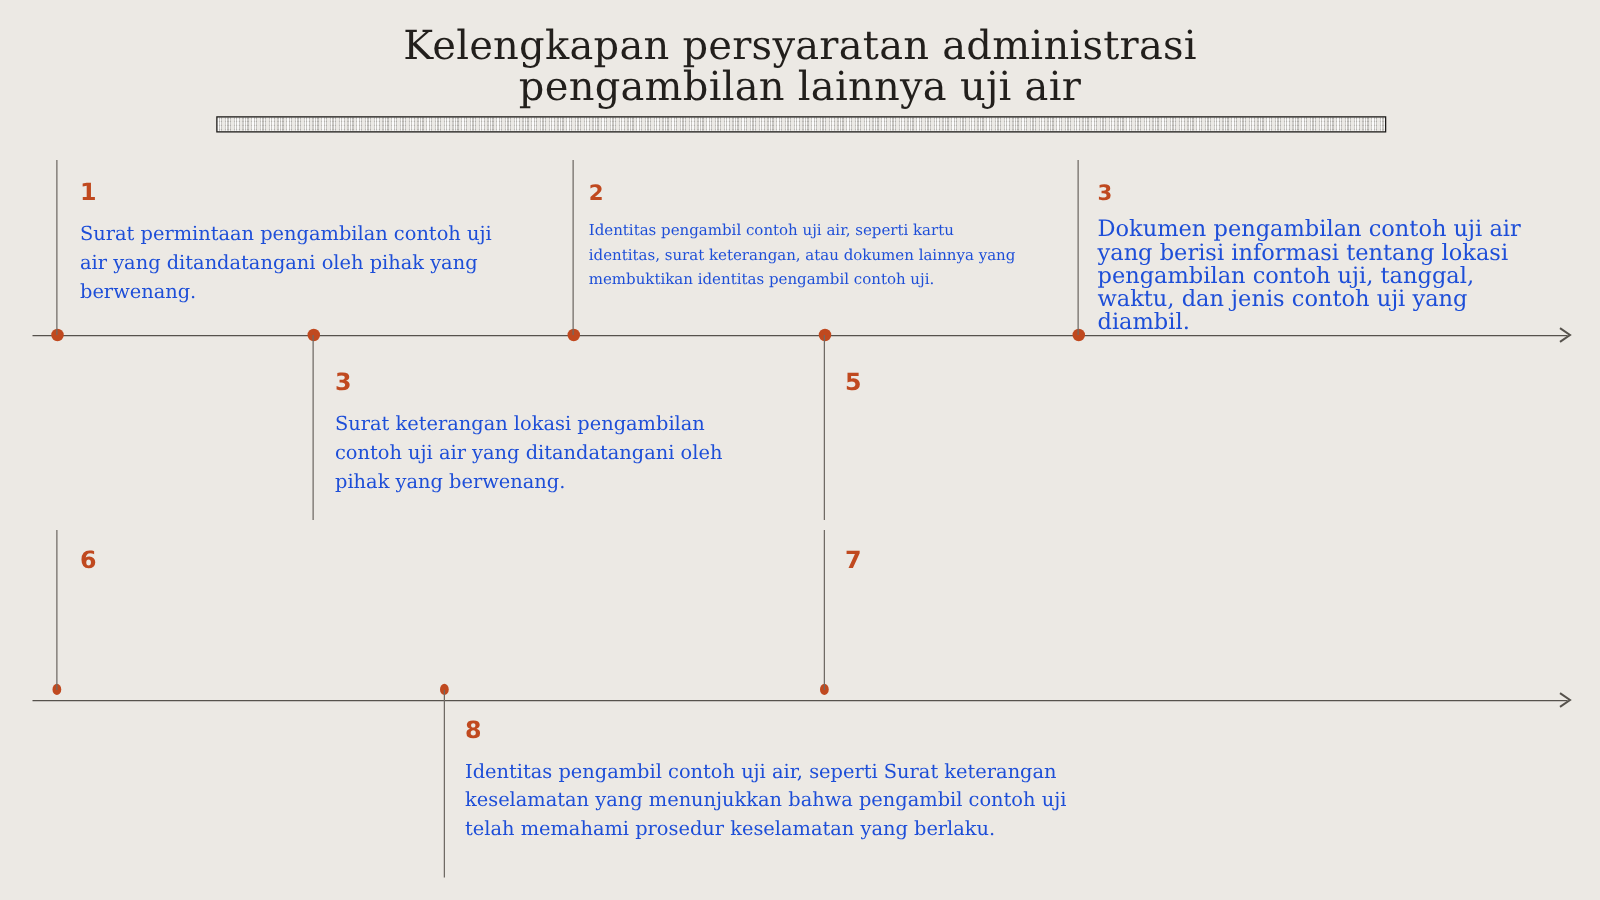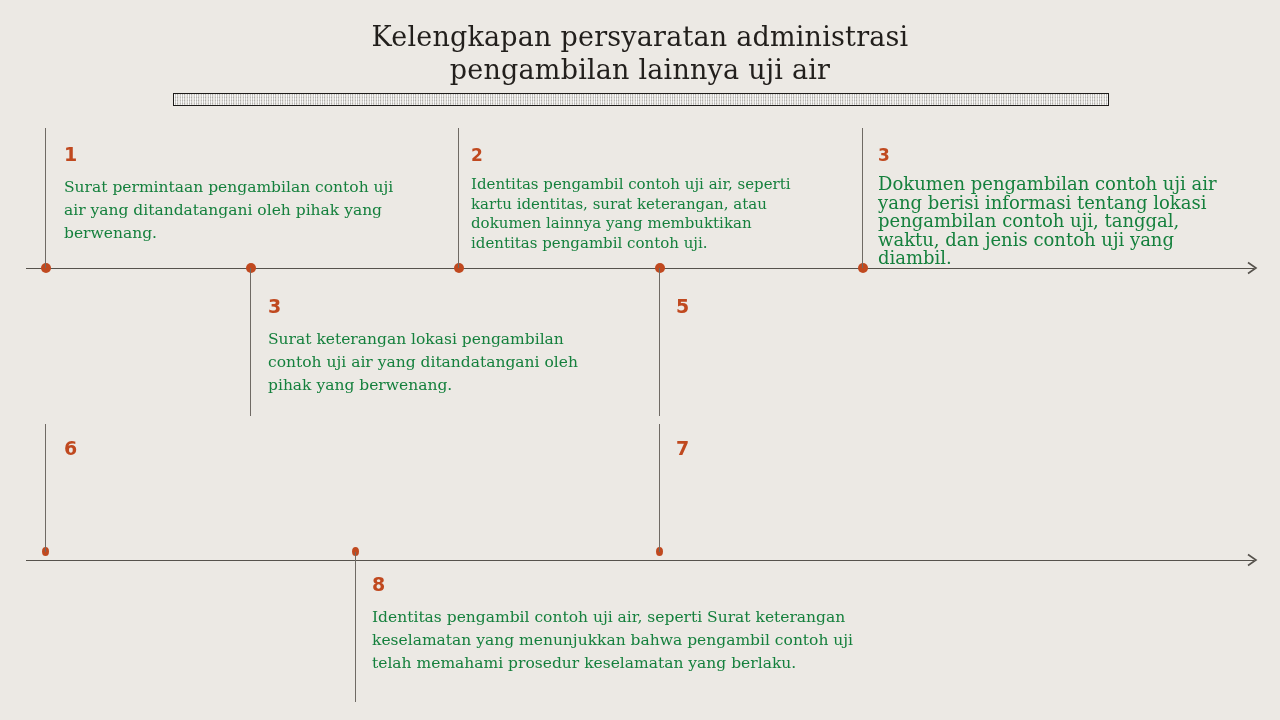--- a/index.html
+++ b/index.html
@@ -23,21 +23,21 @@
 
   
   .title-block {
     position: absolute;
     left: 0;
     top: 20px;
     width: 1280px;
     text-align: center;
     color: #221f1c;
     font-family: "DejaVu Serif", serif;
-    font-size: 27px;
+    font-size: 32px;
     line-height: 33px;
     letter-spacing: 0.2px;
   }
   .title-line { display: block; }
 
   
   .deco-bar {
     position: absolute;
     left: 173px;
     top: 93px;
@@ -93,27 +93,27 @@
   .entry { position: absolute; }
   .entry .num {
     color: #c0491f;
     font-family: "DejaVu Sans", sans-serif;
     font-weight: bold;
     font-size: 19px;
     line-height: 20px;
     margin: 0 0 12px 0;
   }
   .entry .body {
-    color: #15803d;
+    color: #1d4ed8;
     font-family: "DejaVu Serif", serif;
   }
 
   
   .sz-lg .body { font-size: 15.5px; line-height: 23px; }
-  .sz-md .body { font-size: 15px; line-height: 19.5px; }
+  .sz-md .body { font-size: 12px; line-height: 19.5px; }
   .sz-sm .body { font-size: 18px; line-height: 18.5px; }
   .sz-lg .num  { font-size: 19px; }
   .sz-md .num  { font-size: 17px; margin-bottom: 10px; }
   .sz-sm .num  { font-size: 17px; margin-bottom: 10px; }
 </style>
 </head>
 <body>
 
 <div id="stage">
 

